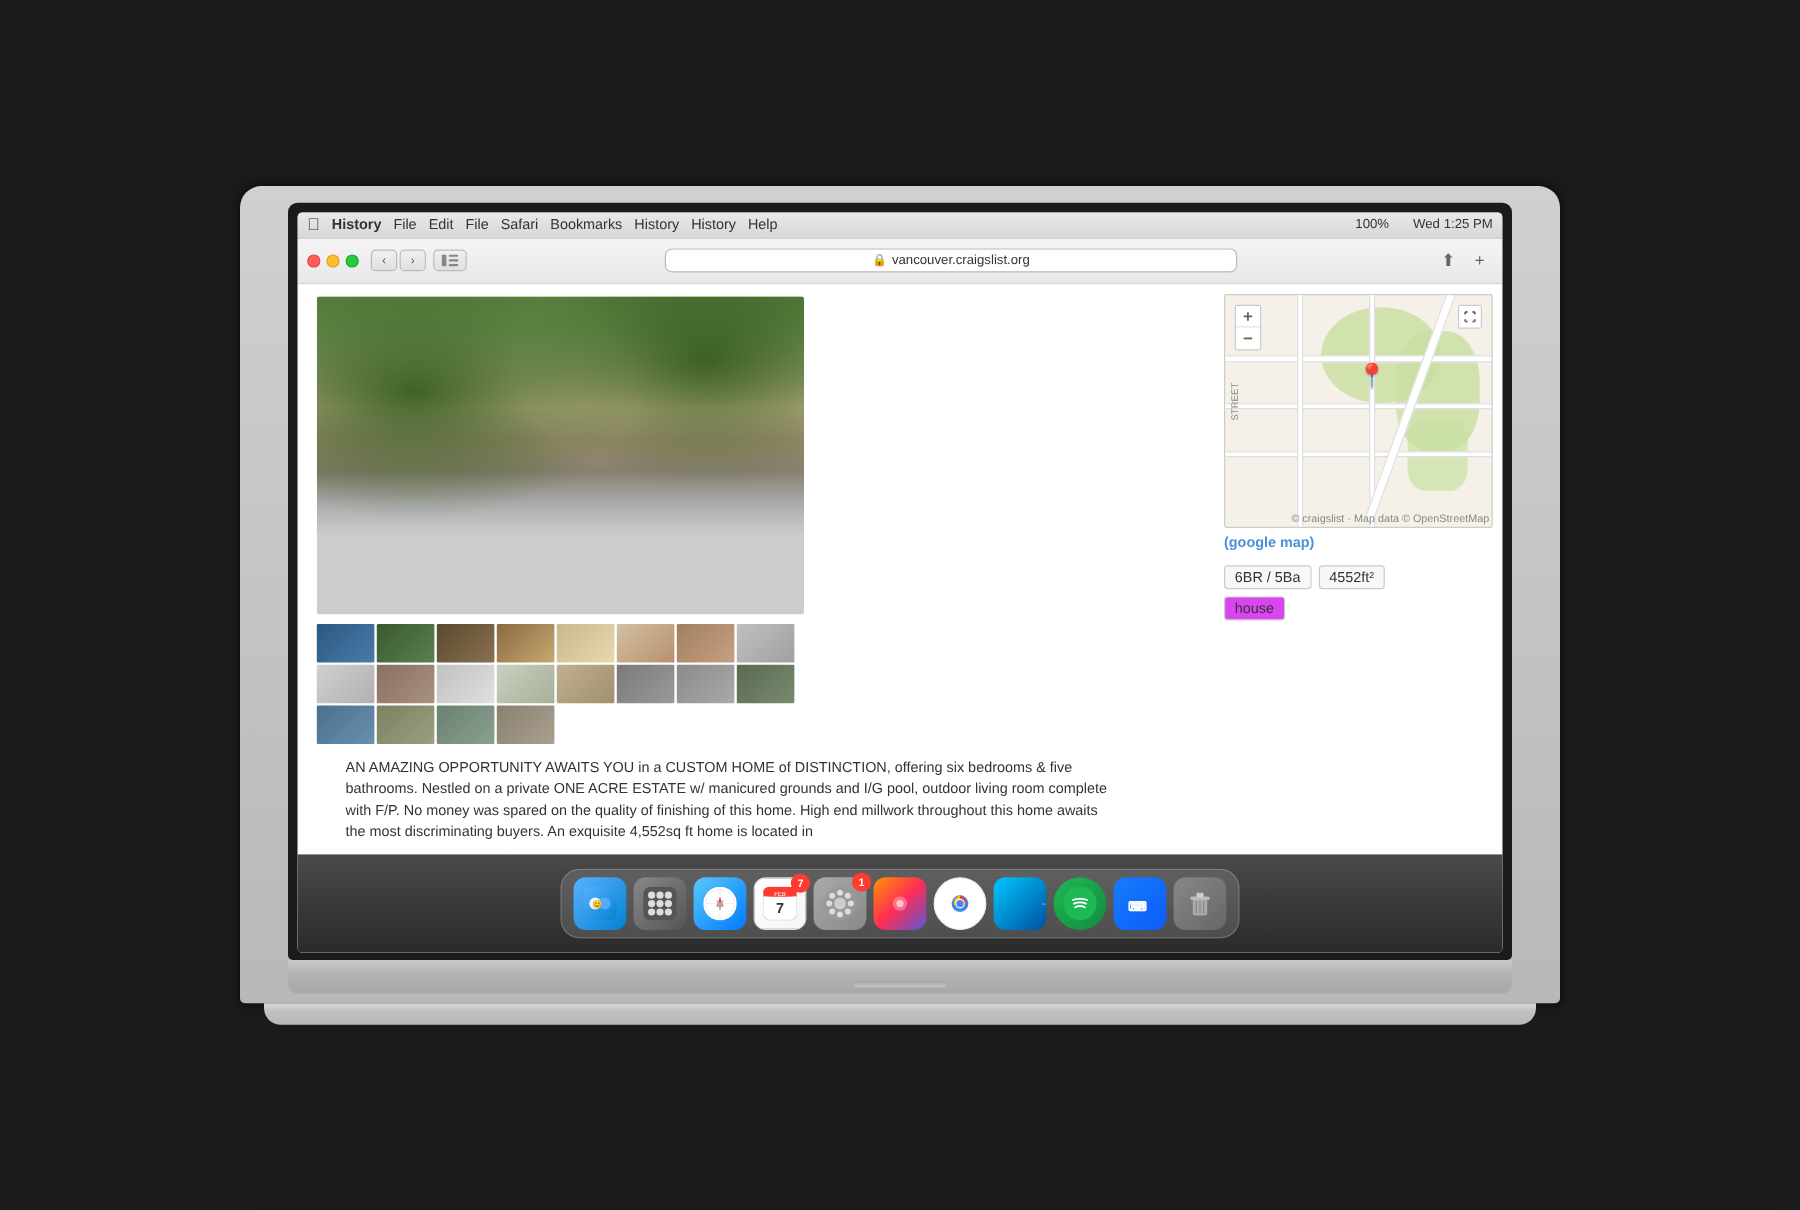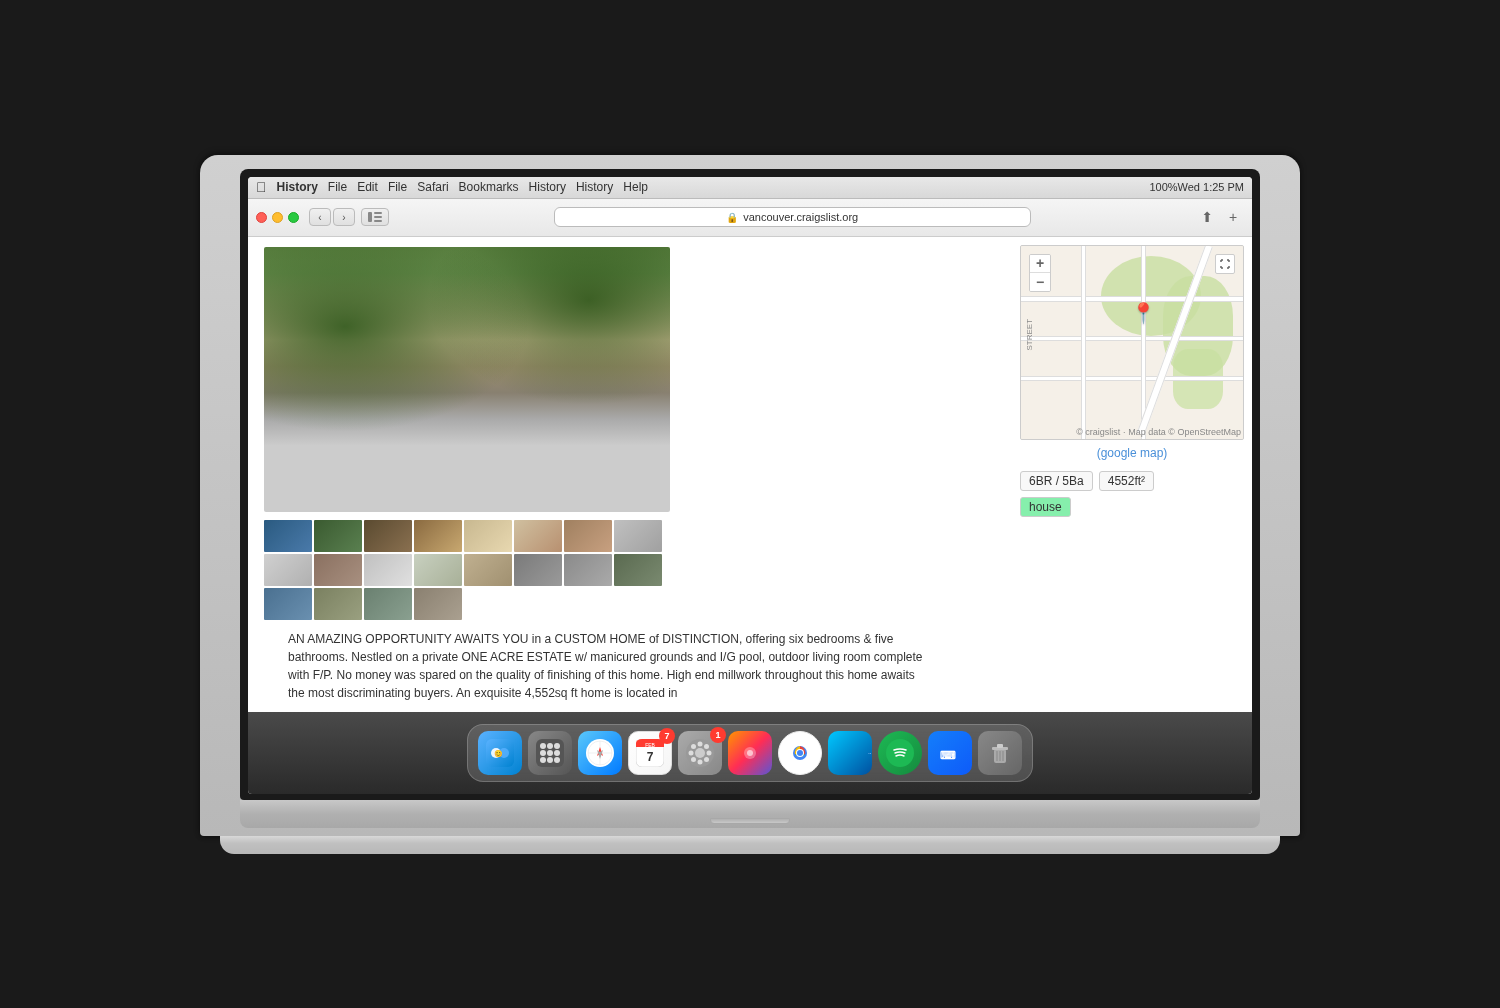--- a/index.html
+++ b/index.html
@@ -72,21 +72,21 @@
 
     .menubar-items {
       display: flex;
       gap: 10px;
       font-size: 12px;
     }
 
     .menubar-right {
       display: flex;
       align-items: center;
-      gap: 0;
+      gap: 20px;
       font-size: 11px;
     }
 
     
     .safari-toolbar {
       background: linear-gradient(180deg, #f5f5f5 0%, #e8e8e8 100%);
       border-bottom: 1px solid #ccc;
       padding: 6px 8px;
       display: flex;
       align-items: center;
@@ -353,22 +353,23 @@
     .map-attribution {
       position: absolute;
       bottom: 2px;
       right: 2px;
       font-size: 9px;
       color: #888;
       text-align: center;
     }
 
     .google-map-link {
-      text-align: center;
+      text-align: left;
       margin-top: 3px;
+      font-weight: bold;
     }
 
     .google-map-link a {
       font-size: 12px;
       color: #4a90d9;
       text-decoration: none;
     }
 
     
     .property-details {
@@ -381,21 +382,21 @@
     .prop-badge {
       background: #f8f8f8;
       border: 1px solid #ccc;
       border-radius: 3px;
       padding: 2px 8px;
       font-size: 12px;
       color: #333;
     }
 
     .house-tag {
-      background: #86efac;
+      background: #d946ef;
       border: 1px solid #ccc;
       border-radius: 3px;
       padding: 2px 8px;
       font-size: 12px;
       color: #333;
       display: inline-block;
       margin-top: 6px;
     }
 
     .laptop-bottom {

